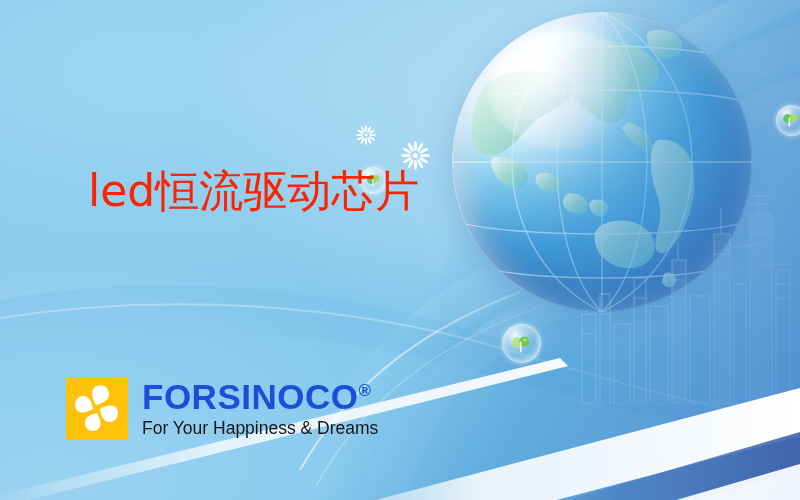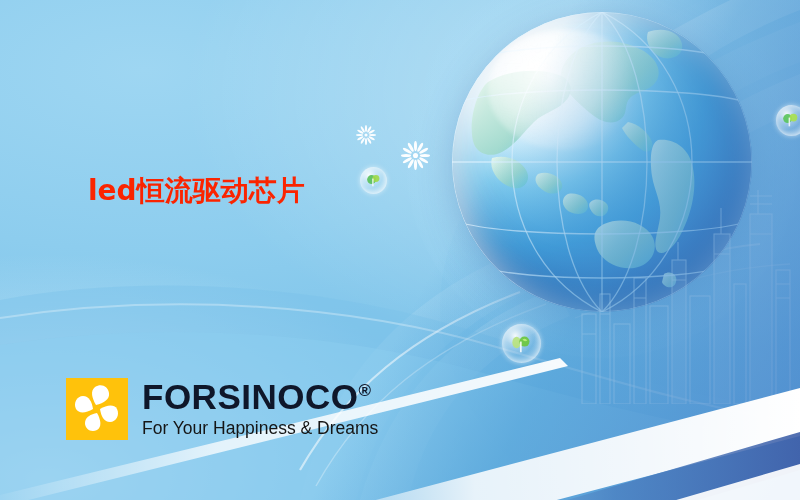--- a/index.html
+++ b/index.html
@@ -131,25 +131,24 @@
   }
 
   
   .headline {
     position: absolute;
     left: 88px;
     top: 160px;
     width: 420px;
     color: #fb2400;
     font-family: "DejaVu Sans", "Liberation Sans", sans-serif;
-    font-size: 28px;
+    font-size: 44px;
     line-height: 62px;
     letter-spacing: 0px;
     white-space: nowrap;
-    font-weight: bold;
   }
   .headline .line2 {
     display: block;
     padding-left: 14px;
   }
 
   
   .logo {
     position: absolute;
     left: 66px;
@@ -167,21 +166,21 @@
     margin-left: 14px;
     display: flex;
     flex-direction: column;
     justify-content: center;
   }
   .logo-name {
     font-family: "Liberation Sans", sans-serif;
     font-weight: bold;
     font-size: 35px;
     line-height: 34px;
-    color: #0f172a;
+    color: #1d4ed8;
     letter-spacing: 0.5px;
     position: relative;
     white-space: nowrap;
   }
   .logo-name .reg {
     font-size: 17px;
     vertical-align: super;
     line-height: 1;
   }
   .logo-tagline {

